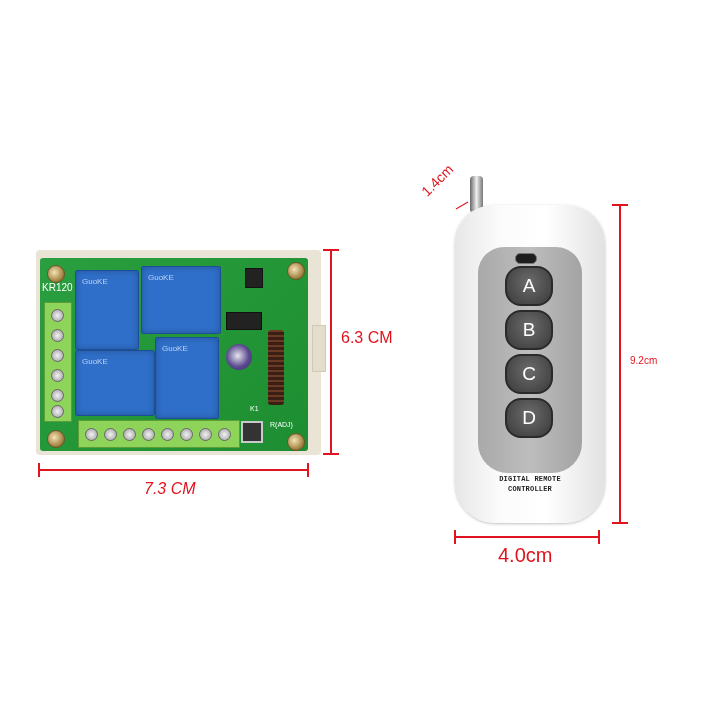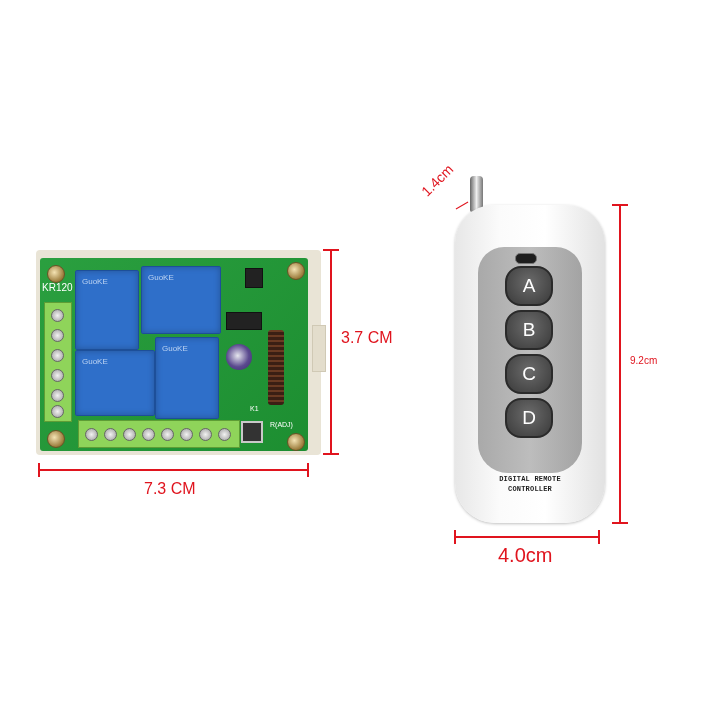--- a/index.html
+++ b/index.html
@@ -81,26 +81,26 @@
 <div class="abs chip" style="left:226px;top:312px;width:34px;height:16px;"></div>
 <div class="abs cap" style="left:226px;top:344px;width:26px;height:26px;"></div>
 <div class="abs coil" style="left:268px;top:330px;width:16px;height:75px;"></div>
 <div class="abs btn-tact" style="left:241px;top:421px;width:18px;height:18px;"></div>
 <div class="abs pcb-label" style="left:250px;top:405px;font-size:7px;">K1</div>
 <div class="abs pcb-label" style="left:270px;top:421px;font-size:7px;">R(ADJ)</div>
 
 <div class="line" style="left:330px;top:250px;width:2px;height:205px;"></div>
 <div class="line" style="left:323px;top:249px;width:16px;height:2px;"></div>
 <div class="line" style="left:323px;top:453px;width:16px;height:2px;"></div>
-<div class="abs dim" style="left:341px;top:329px;font-size:16px;">3.7 CM</div>
+<div class="abs dim" style="left:341px;top:329px;font-size:16px;">6.3 CM</div>
 
 <div class="line" style="left:38px;top:469px;width:270px;height:2px;"></div>
 <div class="line" style="left:38px;top:463px;width:2px;height:14px;"></div>
 <div class="line" style="left:307px;top:463px;width:2px;height:14px;"></div>
-<div class="abs dim" style="left:144px;top:480px;font-size:16px;">7.3 CM</div>
+<div class="abs dim" style="left:144px;top:480px;font-size:16px;font-style:italic;">7.3 CM</div>
 
 <div class="abs antenna"></div>
 <div class="abs remote"></div>
 <div class="abs panel"></div>
 <div class="abs led"></div>
 
 <div class="rbtn" style="top:266px;">A</div>
 <div class="rbtn" style="top:310px;">B</div>
 <div class="rbtn" style="top:354px;">C</div>
 <div class="rbtn" style="top:398px;">D</div>

